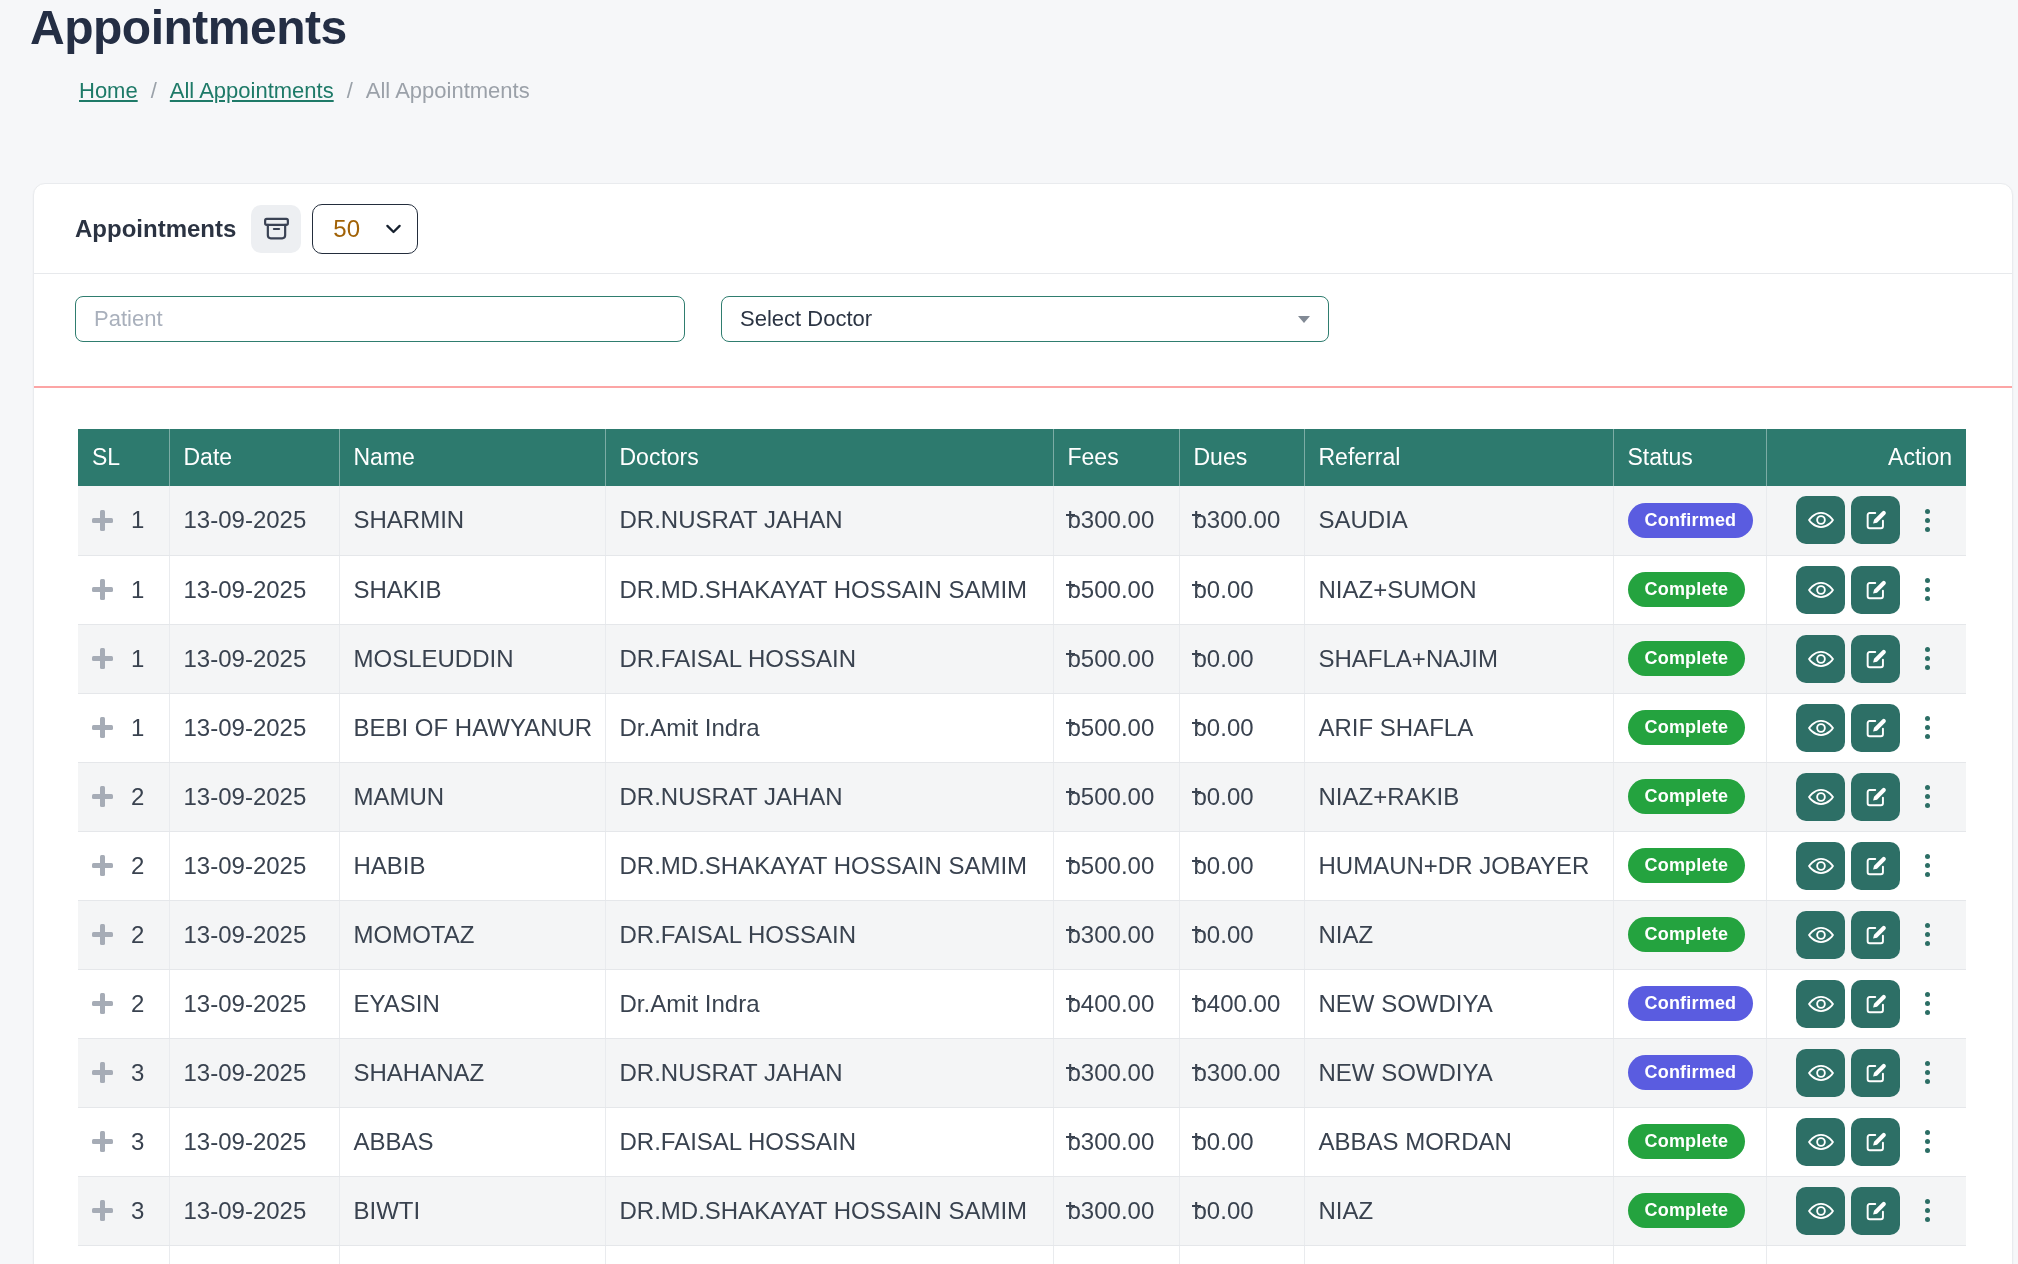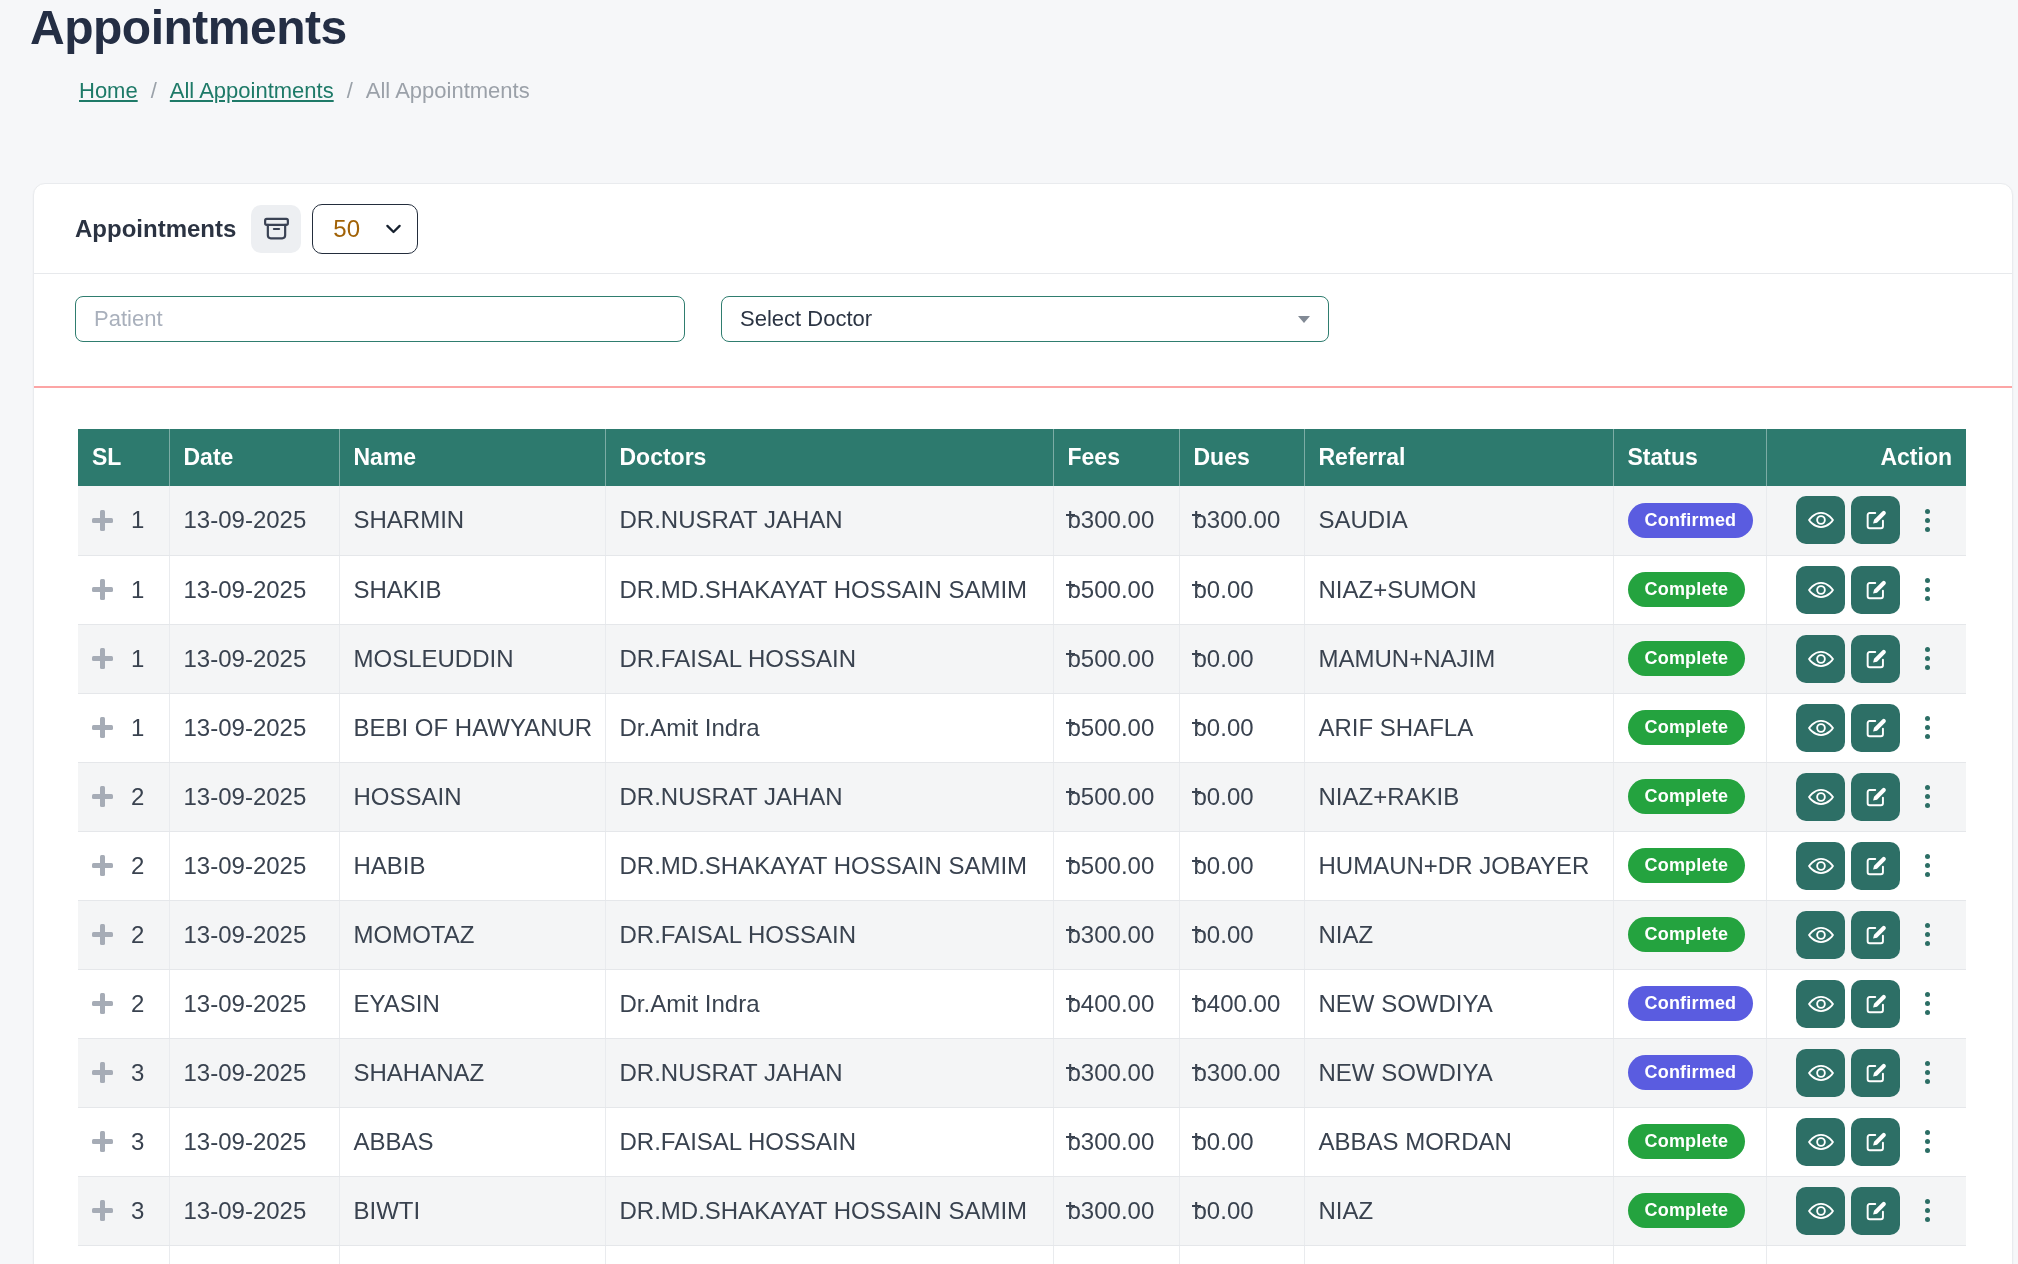--- a/index.html
+++ b/index.html
@@ -33,21 +33,21 @@
     background:#fff; font-size:22px; color:#2b3443; font-family:inherit; }
   input.f-input { padding:0 18px; }
   input.f-input::placeholder { color:#a9b0bc; opacity:1; }
   .patient { left:41px; width:610px; }
   .doctor { left:687px; width:608px; display:flex; align-items:center; justify-content:space-between; padding:0 18px; cursor:pointer; }
   .caret-down { width:0; height:0; border-left:6px solid transparent; border-right:6px solid transparent; border-top:7px solid #828a95; }
   .daterange { left:1337px; width:601px; }
   
   .table-wrap { padding:41px 48px 0 44px; }
   table { width:1888px; table-layout:fixed; border-collapse:collapse; }
-  thead th { height:57px; background:#2d7a6e; color:#fff; font-size:23px; font-weight:bold;
+  thead th { height:57px; background:#2d7a6e; color:#fff; font-size:23px; font-weight:normal;
     text-align:left; padding:0 0 0 14px; border-right:1px solid rgba(255,255,255,.38); }
   thead th:last-child { border-right:none; text-align:right; padding-right:14px; }
   tbody td { height:69px; font-size:24px; color:#39424f; padding:0 8px 0 14px;
     border-bottom:1px solid #e5e7ea; border-right:1px solid #e9ebee;
     white-space:nowrap; overflow:hidden; }
   tbody td:last-child { border-right:none; }
   tbody tr:nth-child(odd) td { background:#f4f5f6; }
   tbody tr:nth-child(even) td { background:#ffffff; }
   .sl-flex { display:flex; align-items:center; gap:18px; }
   .plus { position:relative; width:21px; height:21px; flex:0 0 21px; cursor:pointer; }
@@ -228,21 +228,21 @@
       <div class="sl-flex">
         <span class="plus"></span>
         <span>1</span>
       </div>
     </td>
     <td>13-09-2025</td>
     <td>MOSLEUDDIN</td>
     <td>DR.FAISAL HOSSAIN</td>
     <td class="amount"><span class="taka">b</span>500.00</td>
     <td class="amount"><span class="taka">b</span>0.00</td>
-    <td>MAMUN+NAJIM</td>
+    <td>SHAFLA+NAJIM</td>
     <td>
       <span class="badge badge-complete">Complete</span>
     </td>
     <td>
       <div class="actions">
         <button class="action-btn">
           <span style="display:flex;">
             <svg viewBox="0 0 24 24" width="28" height="28" fill="none" stroke="#fff" stroke-width="1.6">
               <path d="M1.8 12S5.5 5.9 12 5.9 22.2 12 22.2 12 18.5 18.1 12 18.1 1.8 12 1.8 12Z"></path>
               <circle cx="12" cy="12" r="3.3"></circle>
@@ -310,21 +310,21 @@
   </tr>
 
   <tr>
     <td>
       <div class="sl-flex">
         <span class="plus"></span>
         <span>2</span>
       </div>
     </td>
     <td>13-09-2025</td>
-    <td>HOSSAIN</td>
+    <td>MAMUN</td>
     <td>DR.NUSRAT JAHAN</td>
     <td class="amount"><span class="taka">b</span>500.00</td>
     <td class="amount"><span class="taka">b</span>0.00</td>
     <td>NIAZ+RAKIB</td>
     <td>
       <span class="badge badge-complete">Complete</span>
     </td>
     <td>
       <div class="actions">
         <button class="action-btn">

